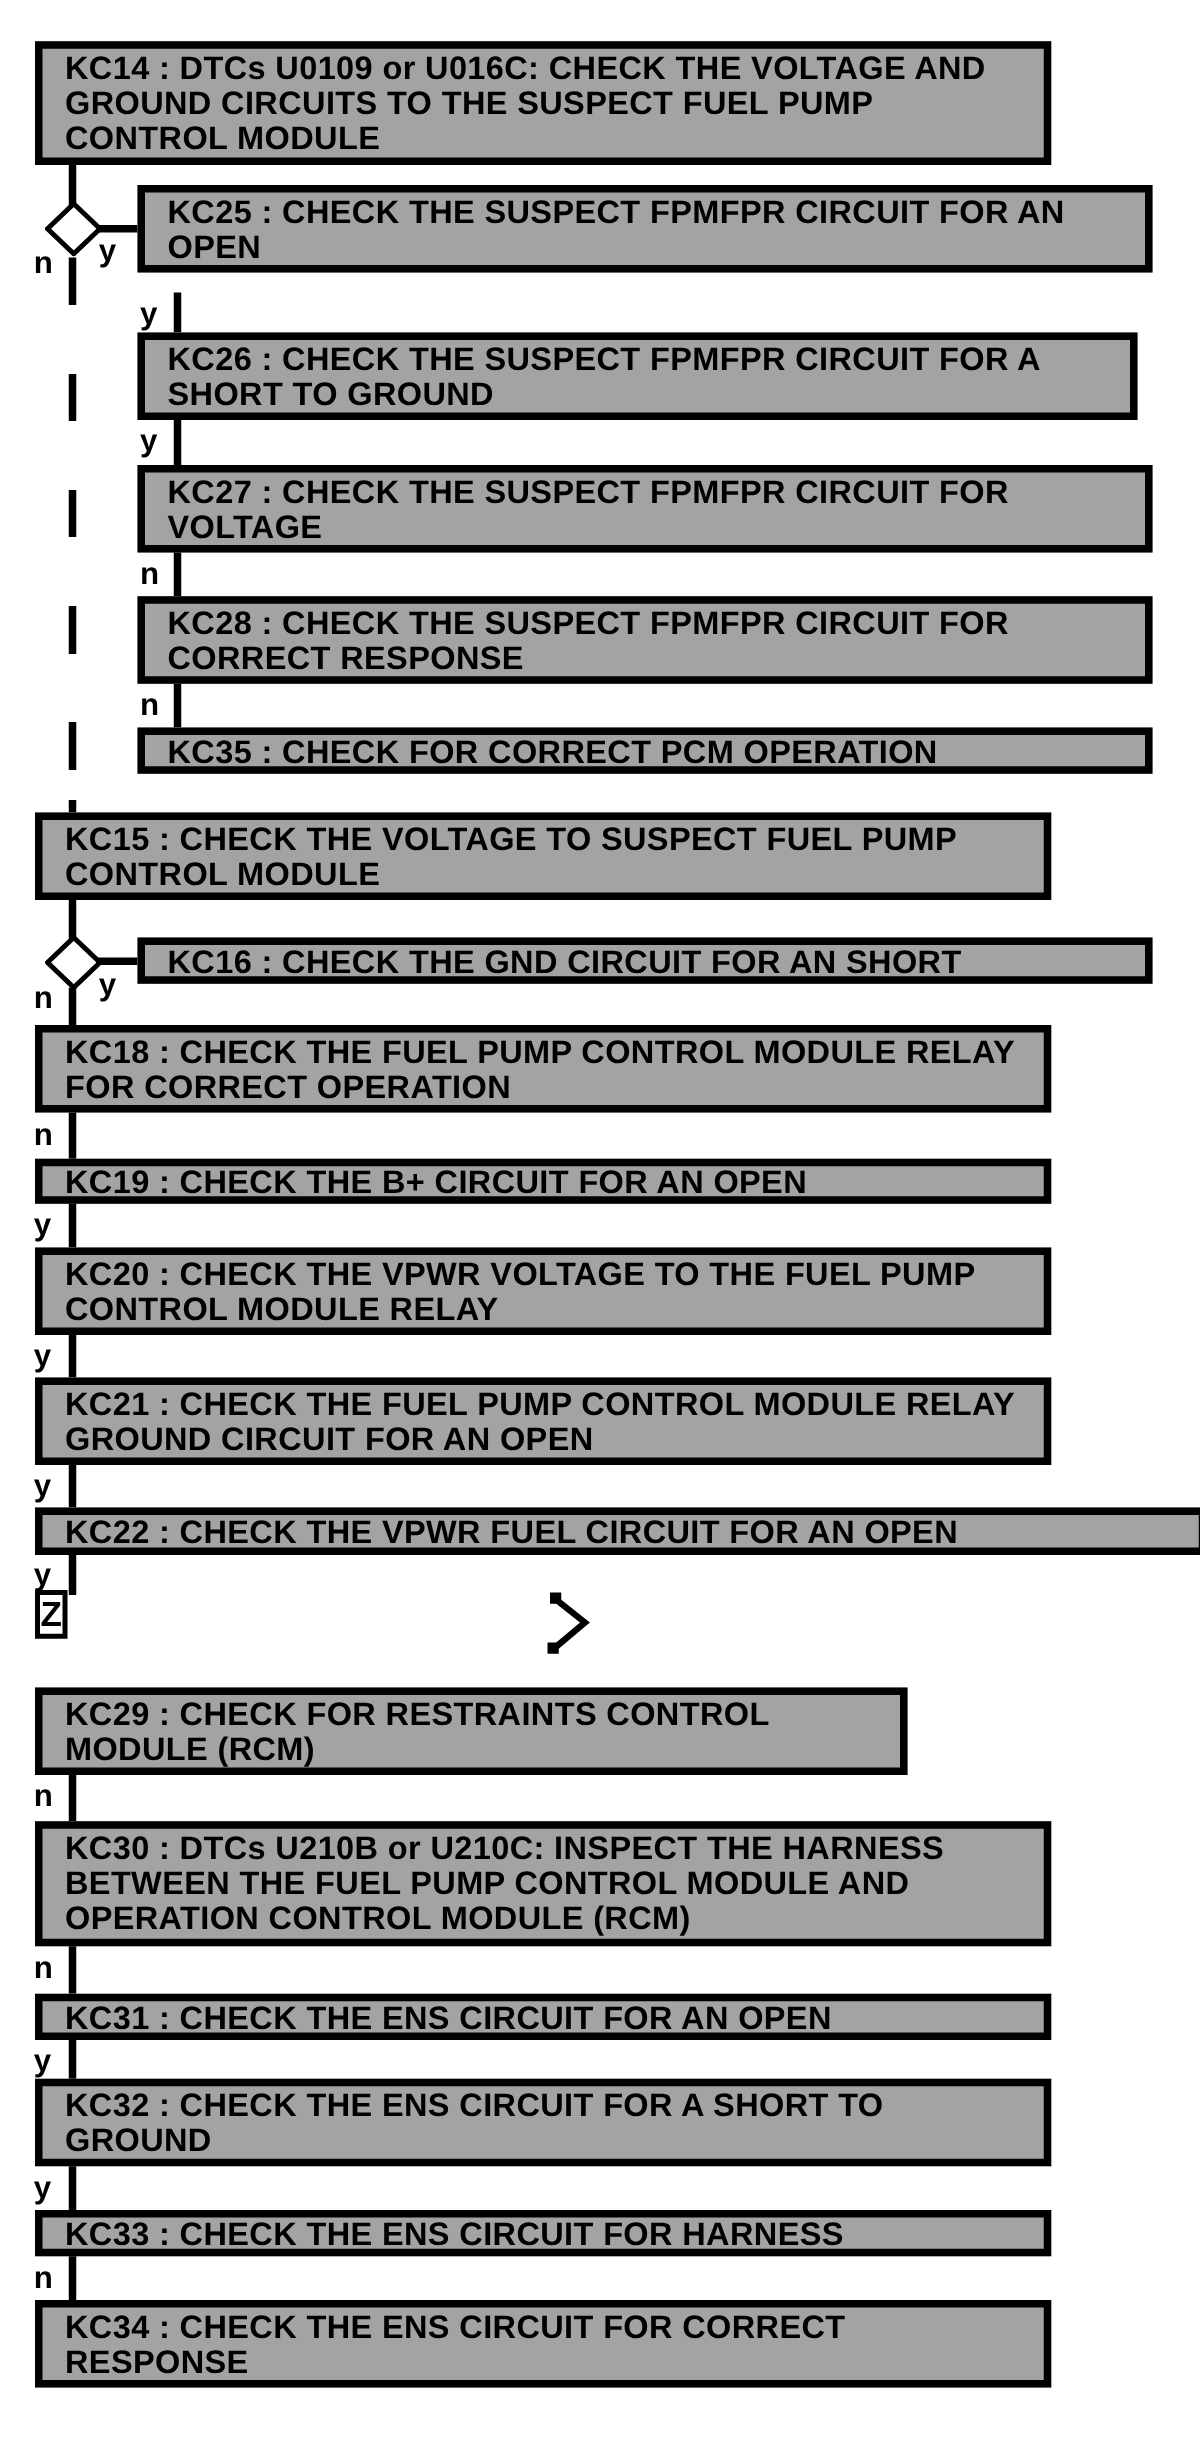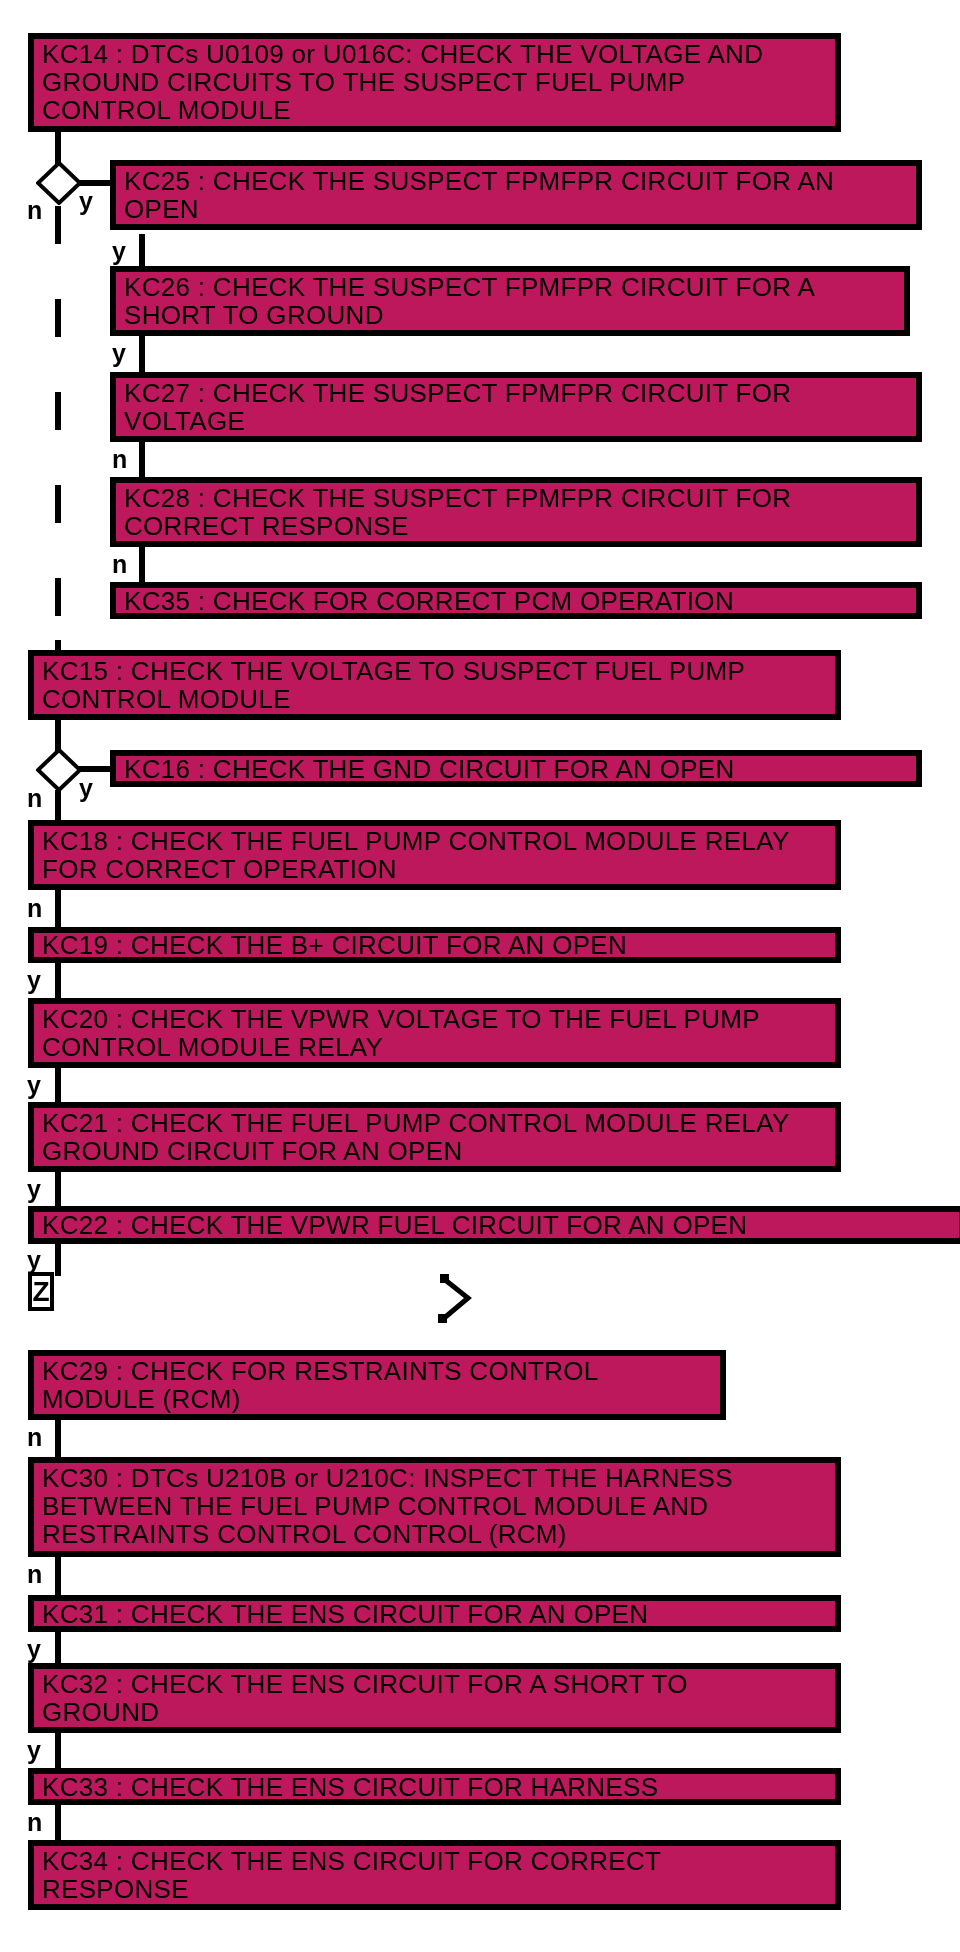--- a/index.html
+++ b/index.html
@@ -1,20 +1,20 @@
 <!DOCTYPE html>
 <html><head>
 <meta charset="utf-8">
 <style>
   html,body{margin:0;padding:0;background:#ffffff;}
   body{width:960px;height:1952px;position:relative;overflow:hidden;
        font-family:"Liberation Sans",sans-serif;color:#000;}
-  .bx{position:absolute;box-sizing:border-box;border:6px solid #000;background:#be185d;
-      font-weight:normal;font-size:26px;line-height:28px;letter-spacing:.3px;
-      padding:1px 8px;white-space:pre-line;overflow:hidden;}
+  .bx{position:absolute;box-sizing:border-box;border:6px solid #000;background:#a3a3a3;
+      font-weight:bold;font-size:26px;line-height:28px;letter-spacing:.3px;
+      padding:1px 18px;white-space:pre-line;overflow:hidden;}
   .bx1{display:flex;align-items:center;}
   .vline{position:absolute;width:6px;background:#000;}
   .hline{position:absolute;height:6px;background:#000;}
   .dash{position:absolute;width:6px;
         background:repeating-linear-gradient(to bottom,#000 0 38px,rgba(0,0,0,0) 38px 93px);}
   .lbl{position:absolute;font-weight:bold;font-size:25px;line-height:25px;}
   .shape{position:absolute;}
   .zbx{position:absolute;box-sizing:border-box;border:4px solid #000;background:#fff;
        display:flex;align-items:center;justify-content:center;
        font-weight:bold;font-size:28px;}
@@ -28,21 +28,21 @@
 
 <div class="vline" style="left:55px;top:130px;height:36px"></div>
 
 <svg class="shape" style="left:36px;top:161px" width="46" height="44">
   <polygon points="23,2 44,22 23,42 2,22" fill="#ffffff" stroke="#000000" stroke-width="4"></polygon>
 </svg>
 <div class="hline" style="left:77px;top:180px;width:33px"></div>
 <div class="lbl" style="left:79px;top:189px">y</div>
 <div class="lbl" style="left:27px;top:198px">n</div>
 
-<div class="bx" style="left:110px;top:160px;width:812px;height:70px">KC25 : CHECK THE SUSPECT FPMFPR CIRCUIT FOR AN
+<div class="bx" style="left:110px;top:148px;width:812px;height:70px">KC25 : CHECK THE SUSPECT FPMFPR CIRCUIT FOR AN
 OPEN</div>
 <div class="lbl" style="left:112px;top:239px">y</div>
 <div class="vline" style="left:139px;top:234px;height:32px"></div>
 
 <div class="bx" style="left:110px;top:266px;width:800px;height:70px">KC26 : CHECK THE SUSPECT FPMFPR CIRCUIT FOR A
 SHORT TO GROUND</div>
 <div class="lbl" style="left:112px;top:341px">y</div>
 <div class="vline" style="left:139px;top:336px;height:36px"></div>
 
 <div class="bx" style="left:110px;top:372px;width:812px;height:70px">KC27 : CHECK THE SUSPECT FPMFPR CIRCUIT FOR
@@ -64,21 +64,21 @@
 CONTROL MODULE</div>
 
 <div class="vline" style="left:55px;top:718px;height:35px"></div>
 <svg class="shape" style="left:36px;top:748px" width="46" height="44">
   <polygon points="23,2 44,22 23,42 2,22" fill="#ffffff" stroke="#000000" stroke-width="4"></polygon>
 </svg>
 <div class="hline" style="left:77px;top:766px;width:33px"></div>
 <div class="lbl" style="left:79px;top:776px">y</div>
 <div class="lbl" style="left:27px;top:786px">n</div>
 
-<div class="bx bx1" style="left:110px;top:750px;width:812px;height:37px">KC16 : CHECK THE GND CIRCUIT FOR AN OPEN</div>
+<div class="bx bx1" style="left:110px;top:750px;width:812px;height:37px">KC16 : CHECK THE GND CIRCUIT FOR AN SHORT</div>
 
 <div class="vline" style="left:55px;top:790px;height:30px"></div>
 
 <div class="bx" style="left:28px;top:820px;width:813px;height:70px">KC18 : CHECK THE FUEL PUMP CONTROL MODULE RELAY
 FOR CORRECT OPERATION</div>
 <div class="lbl" style="left:27px;top:896px">n</div>
 <div class="vline" style="left:55px;top:890px;height:37px"></div>
 
 <div class="bx bx1" style="left:28px;top:927px;width:813px;height:36px">KC19 : CHECK THE B+ CIRCUIT FOR AN OPEN</div>
 <div class="lbl" style="left:27px;top:968px">y</div>
@@ -106,21 +106,21 @@
   <rect x="8" y="48" width="9" height="9" fill="#000000"></rect>
 </svg>
 
 <div class="bx" style="left:28px;top:1350px;width:698px;height:70px">KC29 : CHECK FOR RESTRAINTS CONTROL MODULE (RCM)
 DTCS</div>
 <div class="lbl" style="left:27px;top:1425px">n</div>
 <div class="vline" style="left:55px;top:1420px;height:37px"></div>
 
 <div class="bx" style="left:28px;top:1457px;width:813px;height:100px">KC30 : DTCs U210B or U210C: INSPECT THE HARNESS
 BETWEEN THE FUEL PUMP CONTROL MODULE AND
-RESTRAINTS CONTROL CONTROL (RCM)</div>
+OPERATION CONTROL MODULE (RCM)</div>
 <div class="lbl" style="left:27px;top:1562px">n</div>
 <div class="vline" style="left:55px;top:1557px;height:38px"></div>
 
 <div class="bx bx1" style="left:28px;top:1595px;width:813px;height:37px">KC31 : CHECK THE ENS CIRCUIT FOR AN OPEN</div>
 <div class="lbl" style="left:27px;top:1637px">y</div>
 <div class="vline" style="left:55px;top:1632px;height:31px"></div>
 
 <div class="bx" style="left:28px;top:1663px;width:813px;height:70px">KC32 : CHECK THE ENS CIRCUIT FOR A SHORT TO
 GROUND</div>
 <div class="lbl" style="left:27px;top:1738px">y</div>

